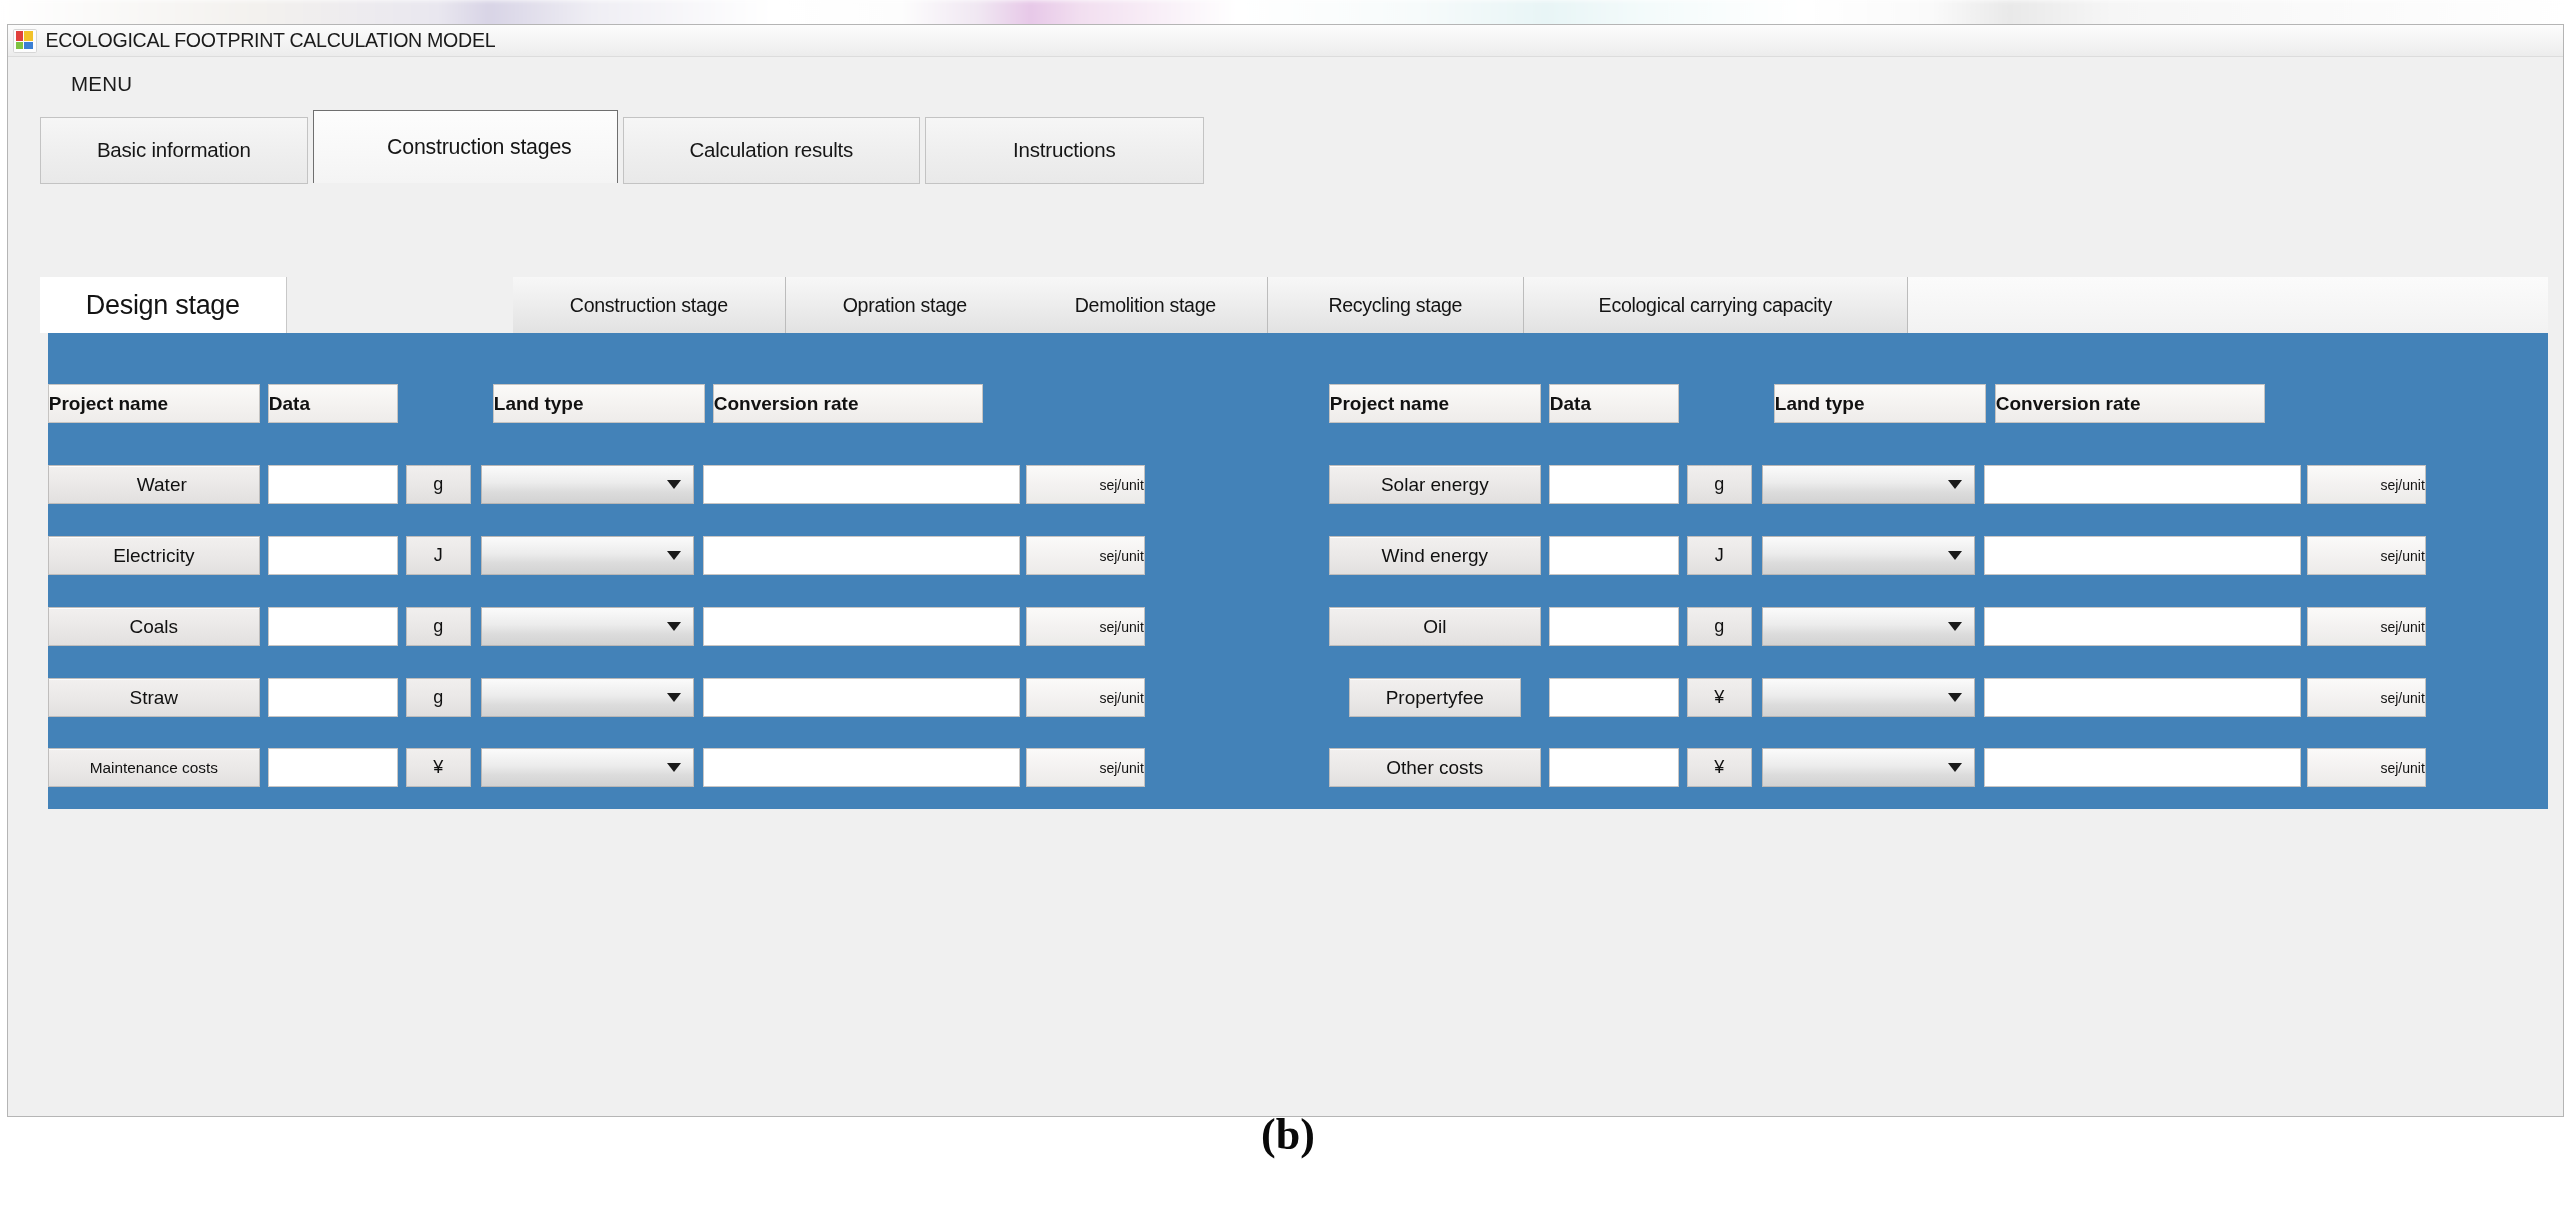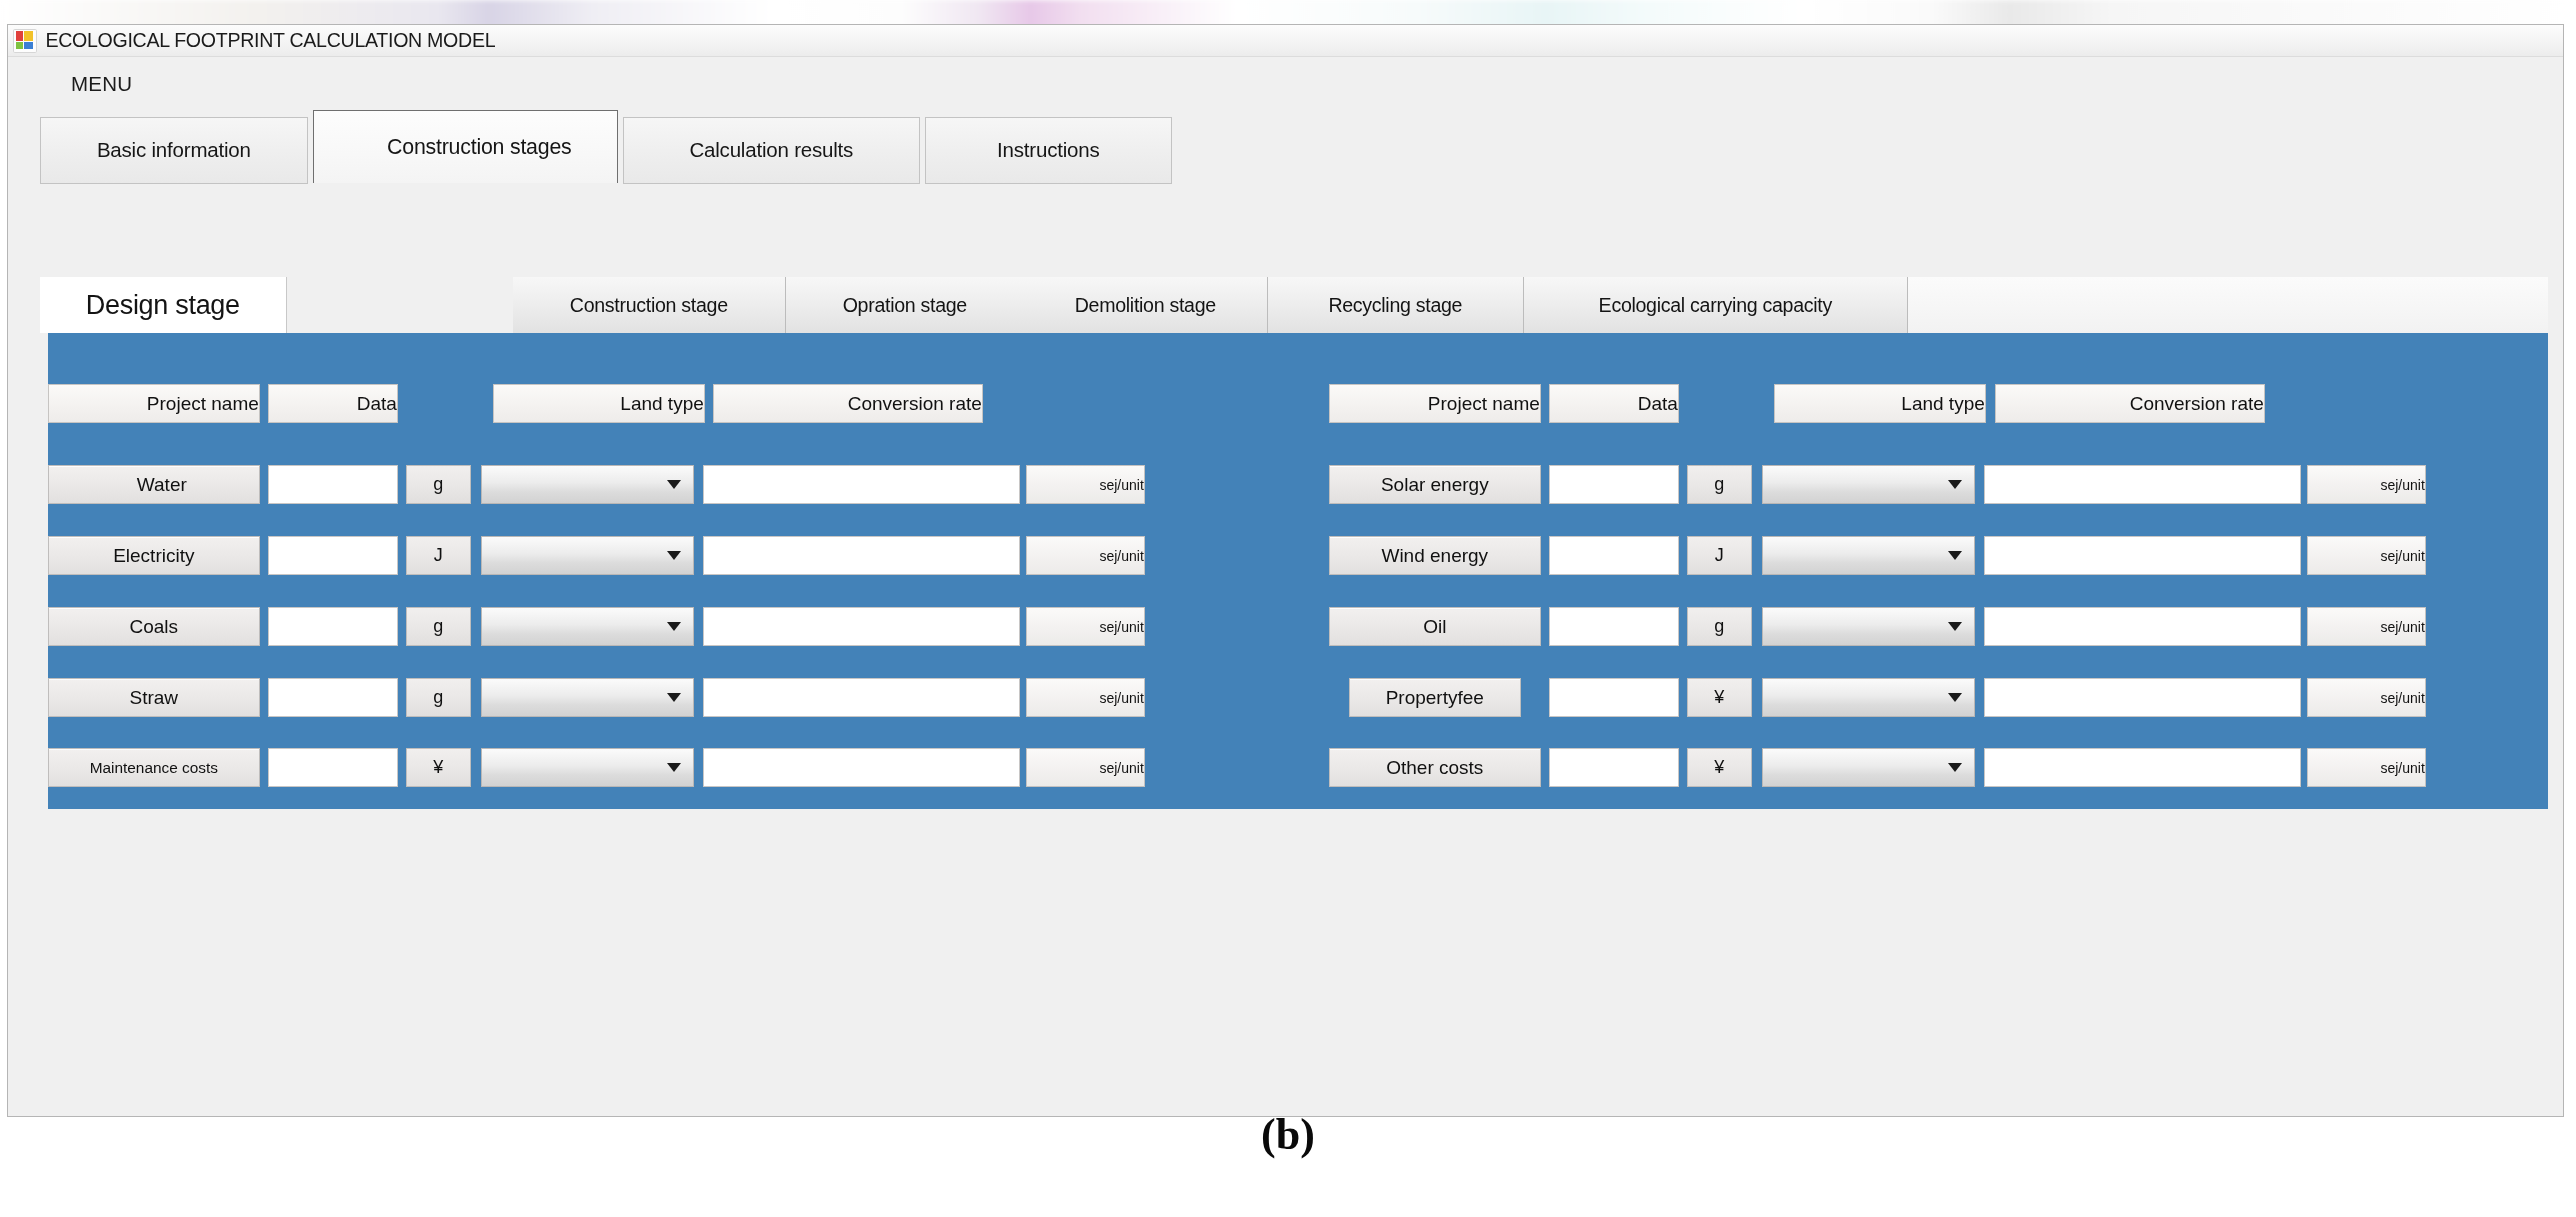--- a/index.html
+++ b/index.html
@@ -126,21 +126,22 @@
   }
   .lbl-btn{
     background:linear-gradient(180deg,#f2f0ef 0%,#ebe9e8 48%,#e2e0df 100%);
     border:0.9px solid #bfbdbc;
     justify-content:center;
     box-shadow:0 0.9px 0 rgba(255,255,255,.85) inset;
   }
   .hdr-btn{
     background:linear-gradient(180deg,#fbfaf8 0%,#f4f2f0 55%,#eeecea 100%);
     border:0.9px solid #c6c4c2;
-    justify-content:flex-end;
+    justify-content:flex-start;
+    font-weight:bold;
   }
   .txt{
     background:#ffffff;
     border:0.9px solid #c8c6c5;
     justify-content:flex-start;
   }
   .unit-btn{
     background:linear-gradient(180deg,#f1efee 0%,#eae8e7 50%,#e1dfde 100%);
     border:0.9px solid #bfbdbc;
     justify-content:center;
@@ -198,21 +199,21 @@
   <div class="tabstrip" id="main-tabs">
       <div class="tab" style="left: 0px; width: 268px;">
         <span>Basic information</span>
       </div>
       <div class="tab selected" style="left: 273px; width: 305px; padding-left: 28px;">
         <span>Construction stages</span>
       </div>
       <div class="tab" style="left: 583px; width: 297px;">
         <span>Calculation results</span>
       </div>
-      <div class="tab" style="left: 885px; width: 247px;">
+      <div class="tab" style="left: 885px; width: 279px;">
         <span>Instructions</span>
       </div>
     </div>
 
   <div class="subtabstrip" id="sub-tabs">
       <div class="subtab selected" style="left: 0px; width: 247px;">
         <span>Design stage</span>
       </div>
       <div class="subtab" style="left: 473px; width: 273px;">
         <span>Construction stage</span>

